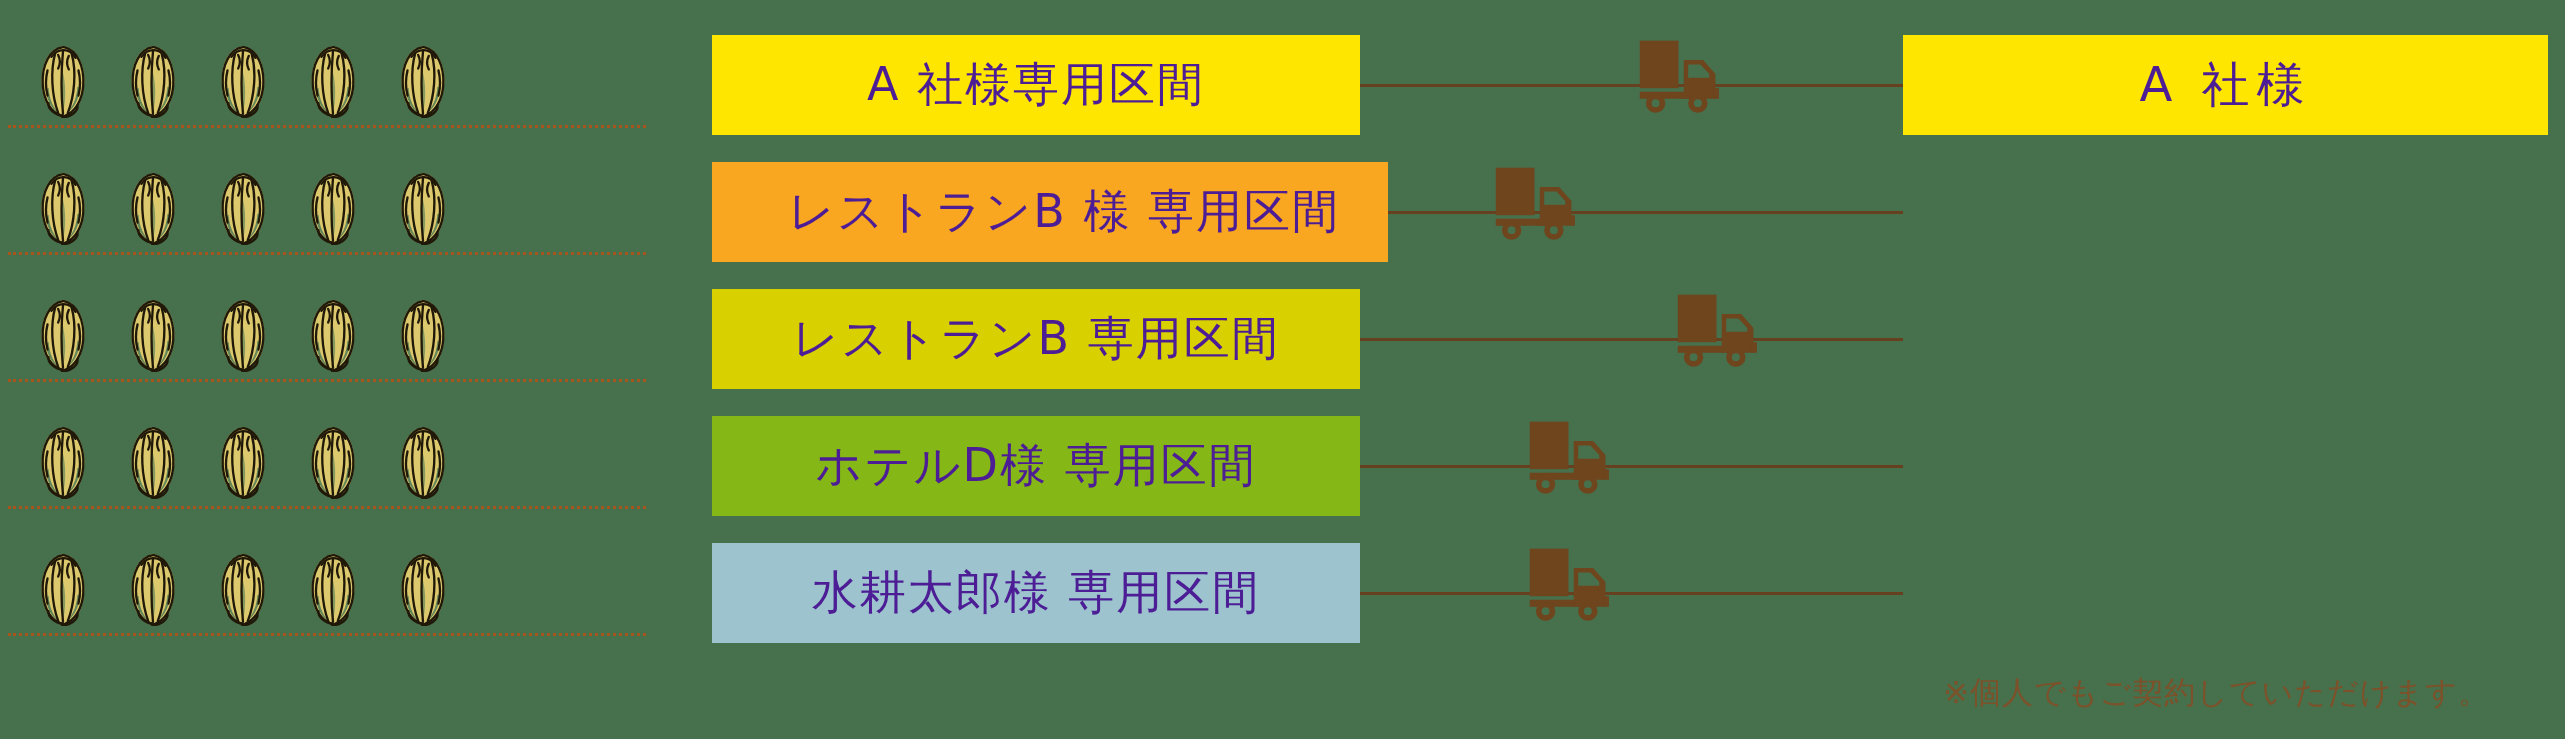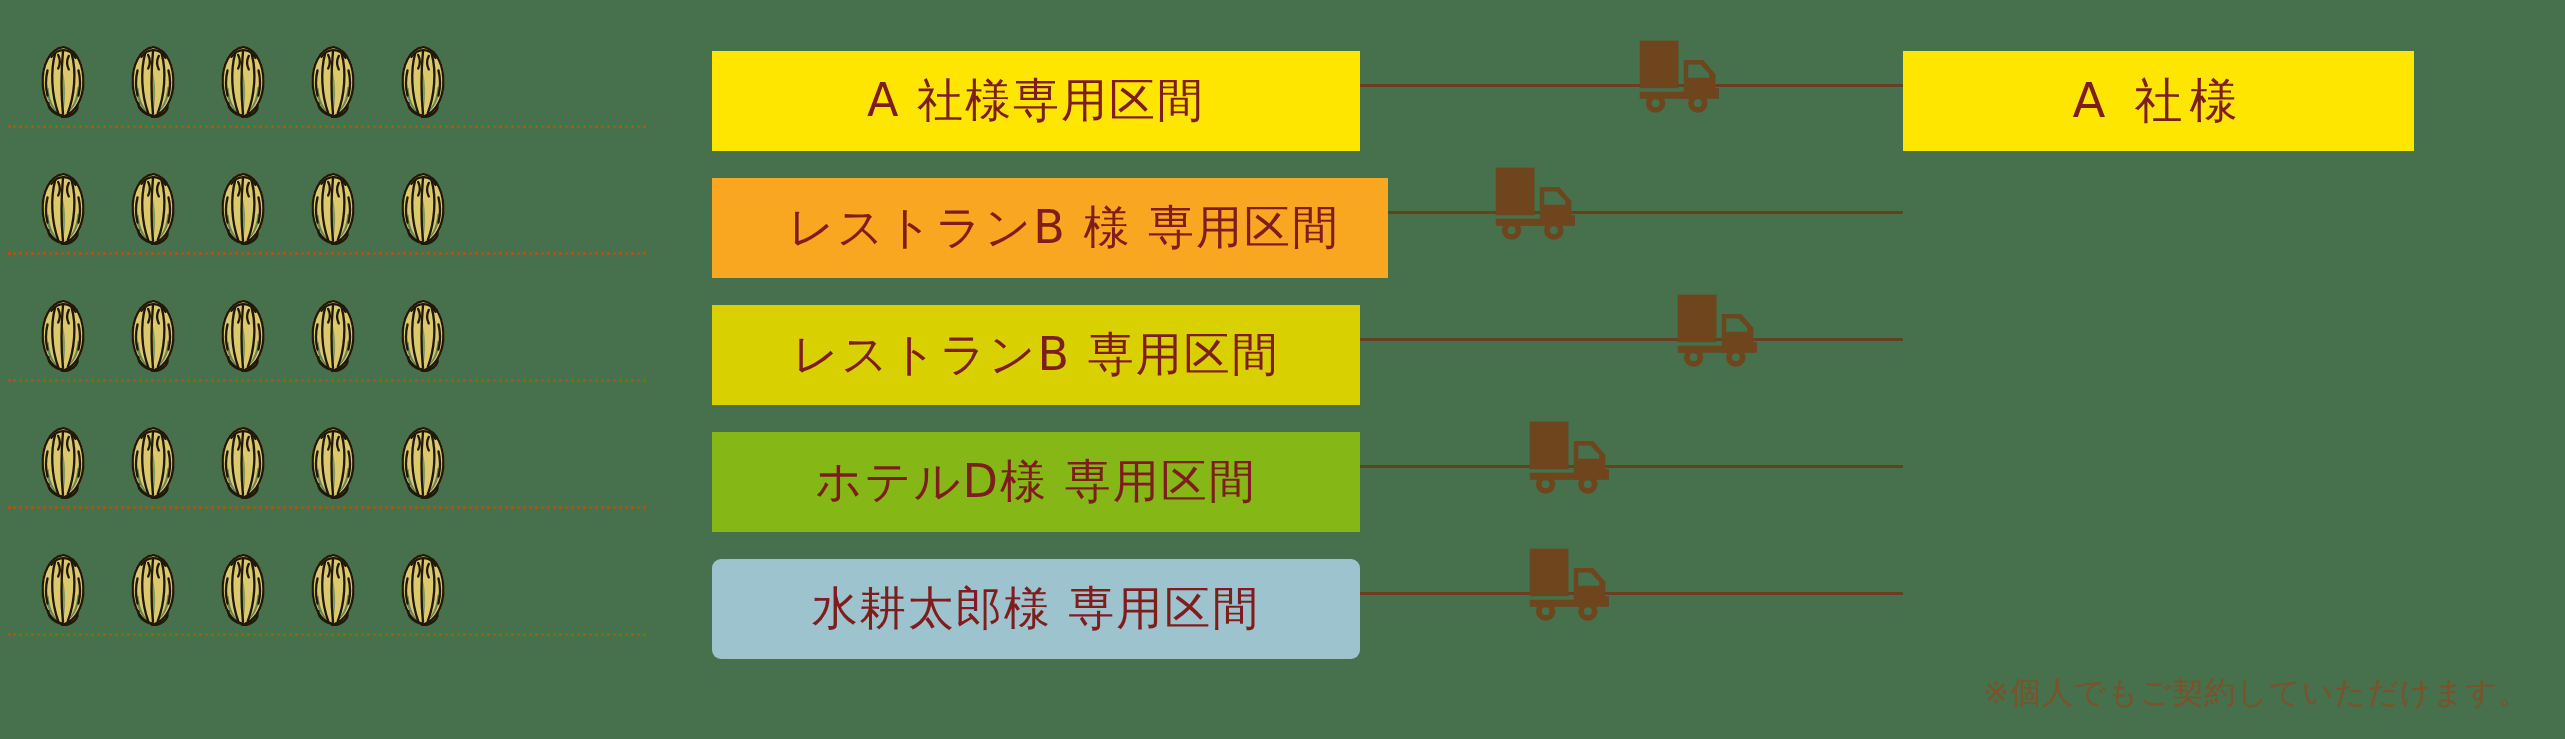--- a/index.html
+++ b/index.html
@@ -19,47 +19,46 @@
   .lettuce:nth-child(4){left:296px;}
   .lettuce:nth-child(5){left:386px;}
   .field-line{
     position:absolute;left:8px;width:638px;height:0;
     border-top:3px dotted #a8551d;
   }
   
   .band-label{
     position:absolute;height:100px;
     display:flex;align-items:center;justify-content:center;
-    color:#7f1d1d;
-    margin-top:16px;
+    color:#4c1d95;
   }
   .band-label.mid{left:712px;width:648px;font-size:46px;letter-spacing:2px;}
-  .band-label.right{left:1903px;width:511px;font-size:48px;letter-spacing:7px;}
+  .band-label.right{left:1903px;width:645px;font-size:48px;letter-spacing:7px;}
   .c0{background:#ffe600;}
   .c1{background:#f9a621;padding-left:28px;}
   .c2{background:#d9d000;}
   .c3{background:#85b717;}
-  .c4{background:#9cc3ce;border-radius:9px;}
+  .c4{background:#9cc3ce;}
   .t0{top:35px;} .t1{top:162px;} .t2{top:289px;} .t3{top:416px;} .t4{top:543px;}
   
   .connector{
     position:absolute;left:1360px;width:543px;height:3px;
     background:#66401f;
   }
   .y0{top:84px;} .y1{top:211px;} .y2{top:338px;} .y3{top:465px;} .y4{top:592px;}
   .truck{position:absolute;width:88px;height:76px;}
   .truck.k0{left:1638px;top:37px;}
   .truck.k1{left:1494px;top:164px;}
   .truck.k2{left:1676px;top:291px;}
   .truck.k3{left:1528px;top:418px;}
   .truck.k4{left:1528px;top:545px;}
   
   .footnote{
     position:absolute;left:1903px;top:672px;width:627px;
-    text-align:right;font-size:31px;letter-spacing:1px;
+    text-align:center;font-size:31px;letter-spacing:1px;
     color:#7d5129;
   }
   svg{display:block;}
 </style>
 </head>
 <body>
 
 <svg width="0" height="0" style="position:absolute" aria-hidden="true">
   <defs>
     <symbol id="sym-lettuce" viewBox="0 0 60 82">

